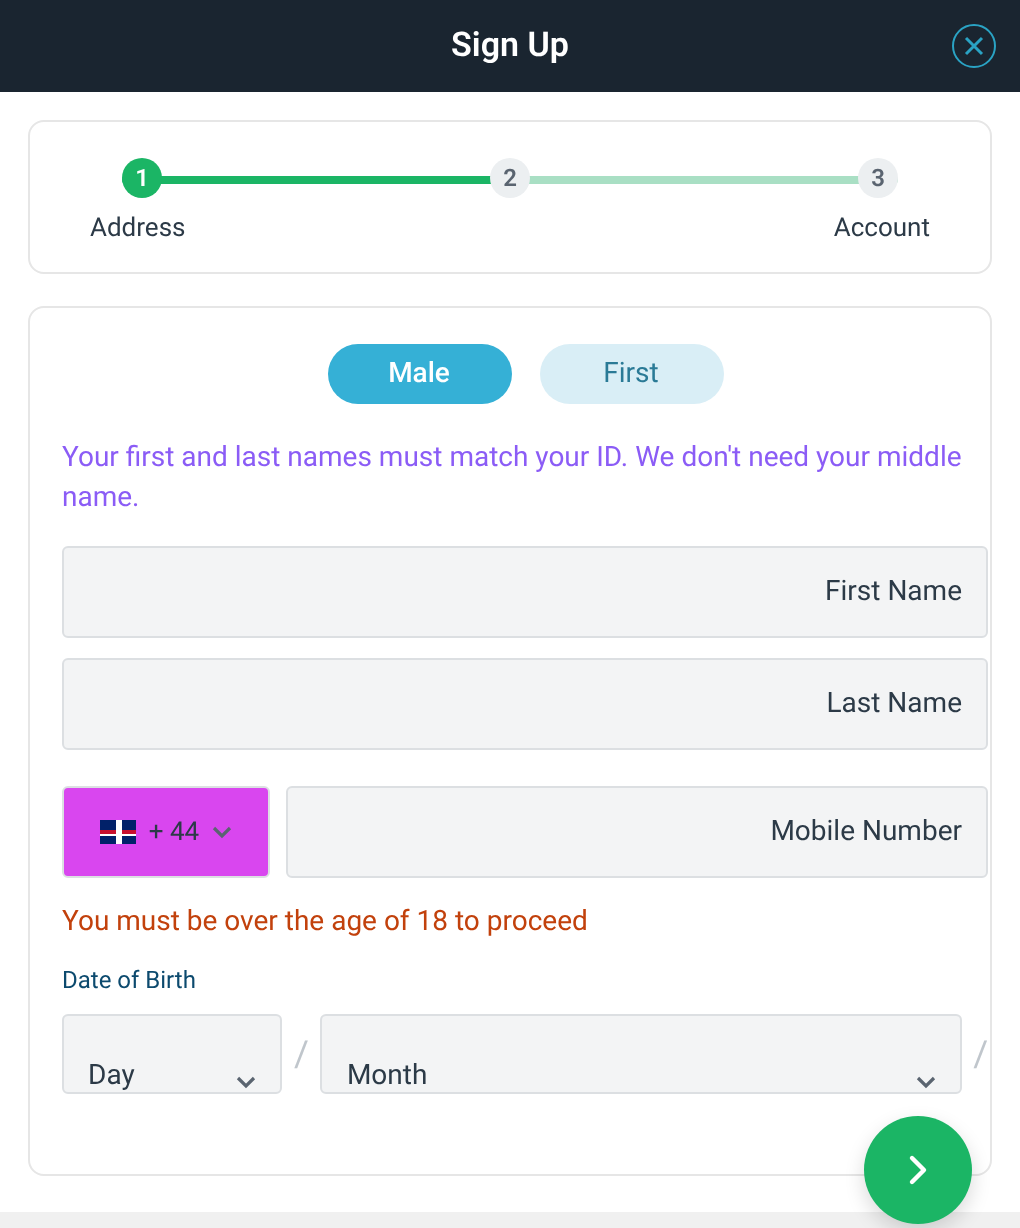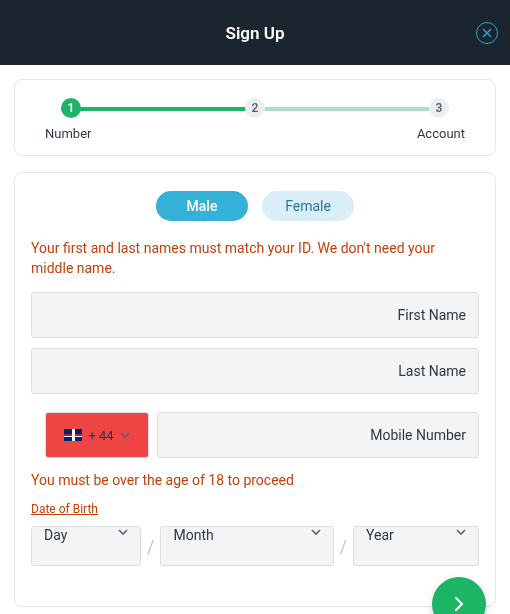--- a/index.html
+++ b/index.html
@@ -1,21 +1,21 @@
 <!DOCTYPE html>
 <html><head>
 <meta charset="utf-8">
 <style>
   * { box-sizing: border-box; margin: 0; padding: 0; font-family: -apple-system, BlinkMacSystemFont, "Segoe UI", Roboto, "Helvetica Neue", Arial, sans-serif; }
   html, body { width: 510px; height: 614px; overflow: hidden; }
   body { background: #f0f0f0; }
 
   .modal-header {
     background: #1a2530;
-    height: 65px;
+    height: 46px;
     display: flex;
     align-items: center;
     justify-content: center;
     position: relative;
   }
   .modal-title { color: #fff; font-size: 17px; font-weight: 600; }
   .close-btn {
     position: absolute;
     right: 12px;
     top: 50%;
@@ -49,80 +49,79 @@
   .stepnode.n3 { right: 10px; left: auto; transform: none; }
   .step-labels { display: flex; justify-content: space-between; font-size: 13px; color: #2c3a47; }
   .step-labels span:first-child { text-align: left; }
   .step-labels span:nth-child(2) { text-align: center; }
   .step-labels span:last-child { text-align: right; }
 
   .form-card {
     background: #fff;
     border: 1px solid #e6e6e6;
     border-radius: 8px;
-    padding: 18px 16px 40px 16px;
+    padding: 18px 1px 40px 16px;
   }
 
   .gender-row { display: flex; justify-content: center; gap: 14px; margin-bottom: 18px; }
   .pill {
     width: 92px; height: 30px;
     border-radius: 16px;
     display: flex; align-items: center; justify-content: center;
     font-size: 14px; cursor: pointer;
   }
   .pill.selected { background: #35b0d6; color: #fff; font-weight: 500; }
   .pill.unselected { background: #d9eef6; color: #2a7a96; }
 
-  .hint { font-size: 14px; color: #c2410c; line-height: 1.4; margin-bottom: 14px; }
+  .hint { font-size: 14px; color: #8b5cf6; line-height: 1.4; margin-bottom: 14px; }
 
   .text-input {
     width: 100%;
     height: 46px;
     background: #f3f4f5;
     border: 1px solid #dcdfe2;
     border-radius: 3px;
     padding: 0 12px;
     font-size: 14px;
     color: #2c3a47;
     margin-bottom: 10px;
     text-align: right;
   }
   .text-input::placeholder { color: #2c3a47; }
 
   .phone-row { display: flex; gap: 8px; margin-top: 8px; margin-bottom: 14px; }
   .cc-box {
     width: 104px; height: 46px;
-    background: #ef4444;
+    background: #d946ef;
     border: 1px solid #dcdfe2;
     border-radius: 3px;
     display: flex; align-items: center; justify-content: center; gap: 6px;
     cursor: pointer;
-    margin-left: 14px;
   }
   .flag { width: 18px; height: 12px; position: relative; background: #012169; overflow: hidden; }
   .flag::before, .flag::after { content: ""; position: absolute; background: #fff; }
   .flag::before { width: 26px; height: 3px; top: 4.5px; left: -4px; }
   .flag::after { width: 3px; height: 18px; left: 7.5px; top: -3px; }
   .flag .red1 { position:absolute; width:26px; height:1.5px; top:5.25px; left:-4px; background:#c8102e; }
   .flag .red2 { position:absolute; width:1.5px; height:18px; left:8.25px; top:-3px; background:#c8102e; }
   .cc-text { font-size: 13px; color: #2c3a47; }
   .chev { width: 10px; height: 10px; }
   .chev path { stroke: #5a6470; stroke-width: 1.6; fill: none; }
   .mobile-input { flex: 1; margin-bottom: 0; }
 
   .age-note { font-size: 14px; color: #c2410c; margin-bottom: 14px; }
-  .dob-label { font-size: 12px; color: #c2410c; margin-bottom: 10px; text-decoration: underline; }
+  .dob-label { font-size: 12px; color: #0c4a6e; margin-bottom: 10px; }
 
   .dob-row { display: flex; align-items: center; gap: 6px; }
   .dob-select {
     background: #f3f4f5;
     border: 1px solid #dcdfe2;
     border-radius: 3px;
     height: 40px;
-    display: flex; align-items: flex-start; justify-content: space-between;
+    display: flex; align-items: flex-end; justify-content: space-between;
     padding: 0 12px;
     font-size: 14px; color: #2c3a47;
     cursor: pointer;
   }
   .dob-select.day { width: 110px; }
   .dob-select.month { flex: 1; }
   .dob-select.year { width: 126px; }
   .slash { color: #c0c6cc; font-size: 18px; }
 
   .fab {
@@ -154,30 +153,30 @@
 
   <div class="stepper-card">
     <div class="stepper-track">
       <div class="bar bar-left"></div>
       <div class="bar bar-right"></div>
       <div class="stepnode active n1">1</div>
       <div class="stepnode inactive n2">2</div>
       <div class="stepnode inactive n3">3</div>
     </div>
     <div class="step-labels">
-      <span>Number</span>
+      <span>Address</span>
       <span>Account</span>
     </div>
   </div>
 
   <div class="form-card">
 
     <div class="gender-row">
       <div class="pill selected">Male</div>
-      <div class="pill unselected">Female</div>
+      <div class="pill unselected">First</div>
     </div>
 
     <div class="hint">Your first and last names must match your ID. We don't need your middle name.</div>
 
     <input class="text-input" placeholder="First Name" style="">
     <input class="text-input" placeholder="Last Name" style="">
 
     <div class="phone-row">
       <div class="cc-box">
         <div class="flag">
@@ -203,26 +202,20 @@
           </svg>
       </div>
       <span class="slash">/</span>
       <div class="dob-select month">
         <span>Month</span>
         <svg class="chev" viewBox="0 0 10 10">
             <path d="M1 3 L5 7 L9 3"></path>
           </svg>
       </div>
       <span class="slash">/</span>
-      <div class="dob-select year">
-        <span>Year</span>
-        <svg class="chev" viewBox="0 0 10 10">
-            <path d="M1 3 L5 7 L9 3"></path>
-          </svg>
-      </div>
     </div>
 
   </div>
 
   <div class="fab">
     <svg viewBox="0 0 16 16">
         <path d="M5 2 L11 8 L5 14" stroke="#fff" stroke-width="2.2" fill="none" stroke-linecap="round" stroke-linejoin="round"></path>
       </svg>
   </div>
 

